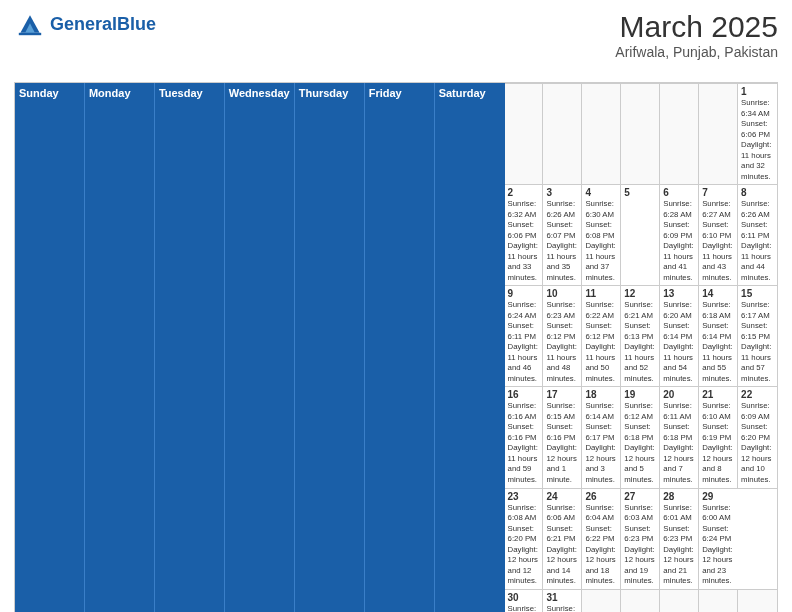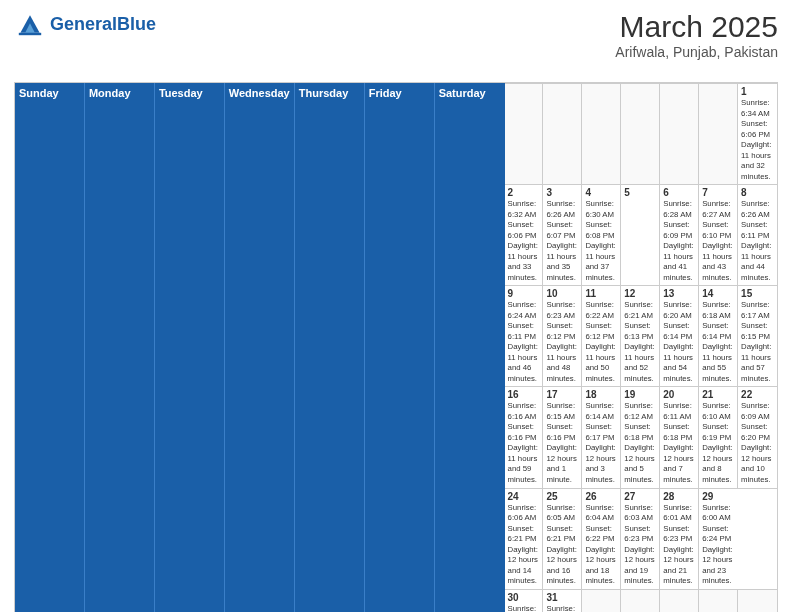--- a/index.html
+++ b/index.html
@@ -279,30 +279,30 @@
           </div>
           <div class="cal-cell">
             <div class="day-num">22</div>
             <div class="day-info">Sunrise: 6:09 AM
 Sunset: 6:20 PM
 Daylight: 12 hours and 10 minutes.</div>
           </div>
         </div>
         <div class="cal-row">
           <div class="cal-cell">
+            <div class="day-num">23</div>
+            <div class="day-info">Sunrise: 6:08 AM
+Sunset: 6:20 PM
+Daylight: 12 hours and 12 minutes.</div>
+          </div>
+          <div class="cal-cell">
             <div class="day-num">24</div>
             <div class="day-info">Sunrise: 6:06 AM
 Sunset: 6:21 PM
 Daylight: 12 hours and 14 minutes.</div>
-          </div>
-          <div class="cal-cell">
-            <div class="day-num">25</div>
-            <div class="day-info">Sunrise: 6:05 AM
-Sunset: 6:21 PM
-Daylight: 12 hours and 16 minutes.</div>
           </div>
           <div class="cal-cell">
             <div class="day-num">26</div>
             <div class="day-info">Sunrise: 6:04 AM
 Sunset: 6:22 PM
 Daylight: 12 hours and 18 minutes.</div>
           </div>
           <div class="cal-cell">
             <div class="day-num">27</div>
             <div class="day-info">Sunrise: 6:03 AM

